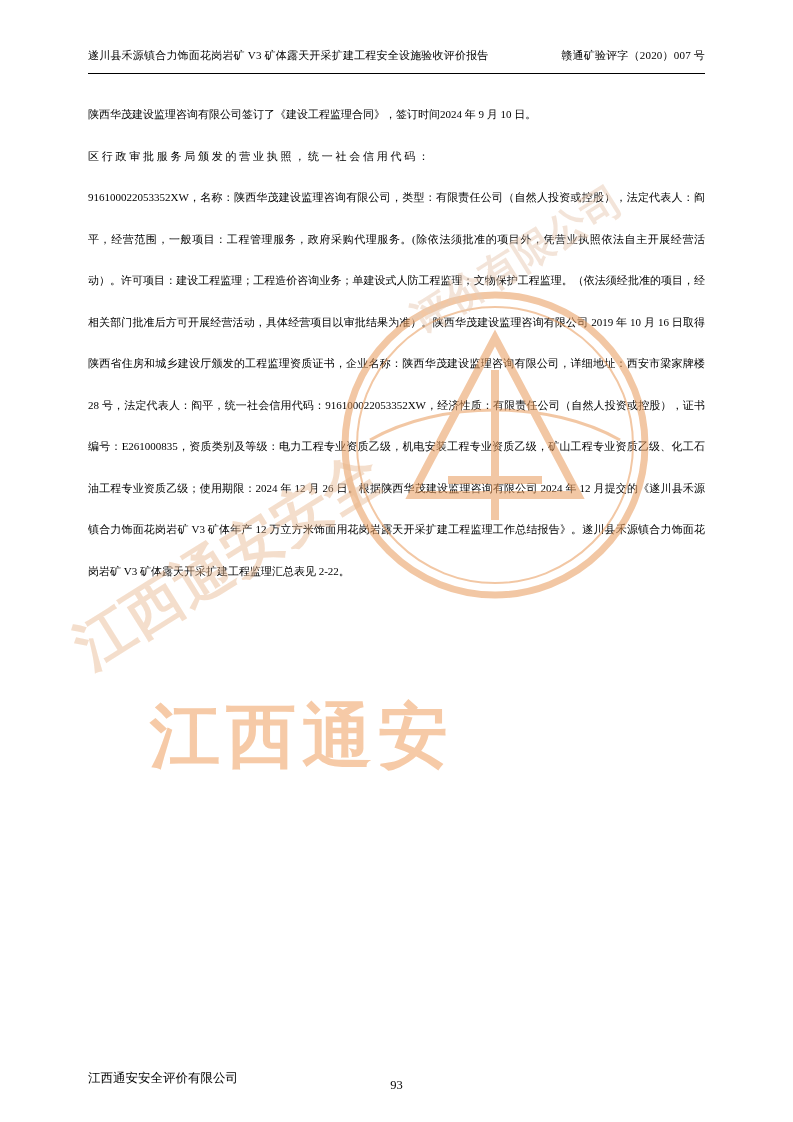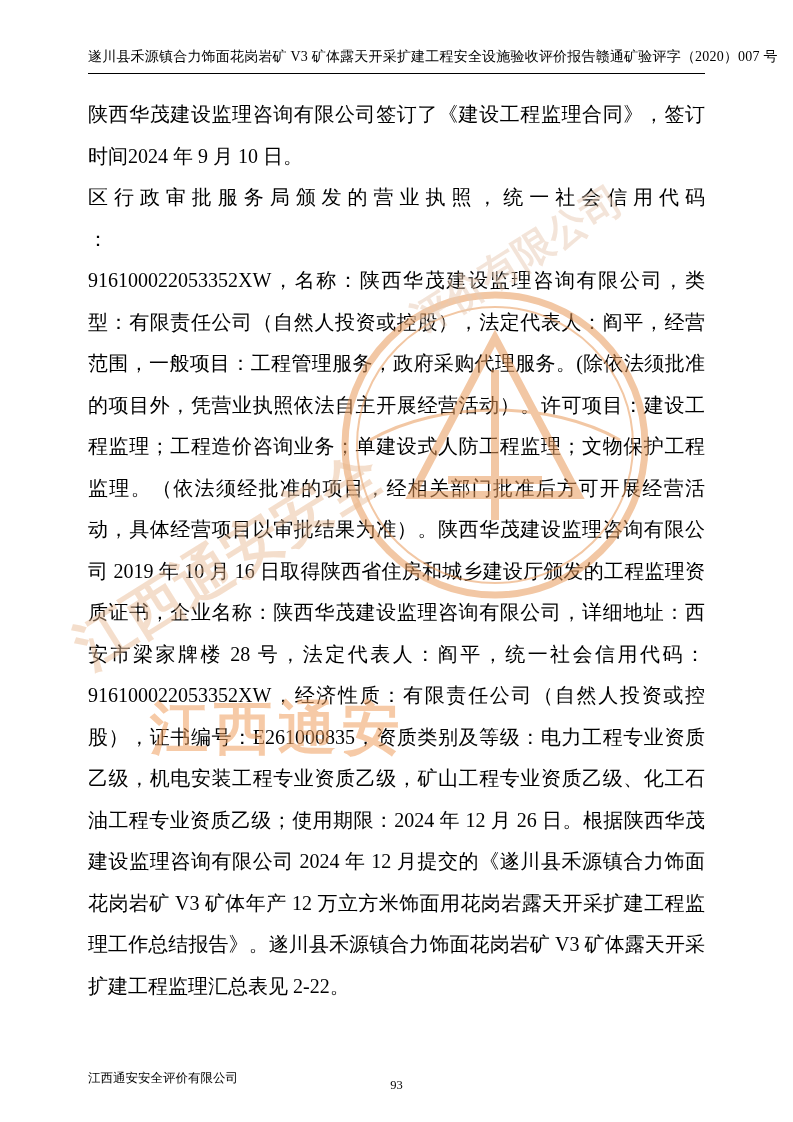--- a/index.html
+++ b/index.html
@@ -21,41 +21,41 @@
 
   
   .header {
     position: absolute;
     top: 48px;
     left: 88px;
     width: 617px;
     display: flex;
     justify-content: space-between;
     align-items: baseline;
-    font-size: 14px;
+    font-size: 11px;
     color: #000;
     letter-spacing: 0.2px;
     white-space: nowrap;
   }
   .header-rule {
     position: absolute;
     top: 73px;
     left: 88px;
     width: 617px;
     height: 1px;
     background: #000;
   }
 
   
   .content {
     position: absolute;
     top: 94px;
     left: 88px;
     width: 617px;
-    font-size: 20px;
+    font-size: 11px;
     line-height: 41.5px;
     color: #000;
     text-align: justify;
     text-justify: inter-ideograph;
   }
   .content p {
     margin: 0;
   }
   .indent {
     text-indent: 2em;
@@ -103,21 +103,21 @@
     left: 330px;
     top: 280px;
     width: 330px;
     height: 330px;
     opacity: 0.55;
   }
   .wm-text-big {
     position: absolute;
     left: 150px;
     top: 690px;
-    font-size: 58px;
+    font-size: 70px;
     font-weight: bold;
     color: #f0a060;
     opacity: 0.55;
     letter-spacing: 6px;
     white-space: nowrap;
     font-family: "Liberation Sans", sans-serif;
   }
   .wm-text-diag {
     position: absolute;
     left: 60px;

